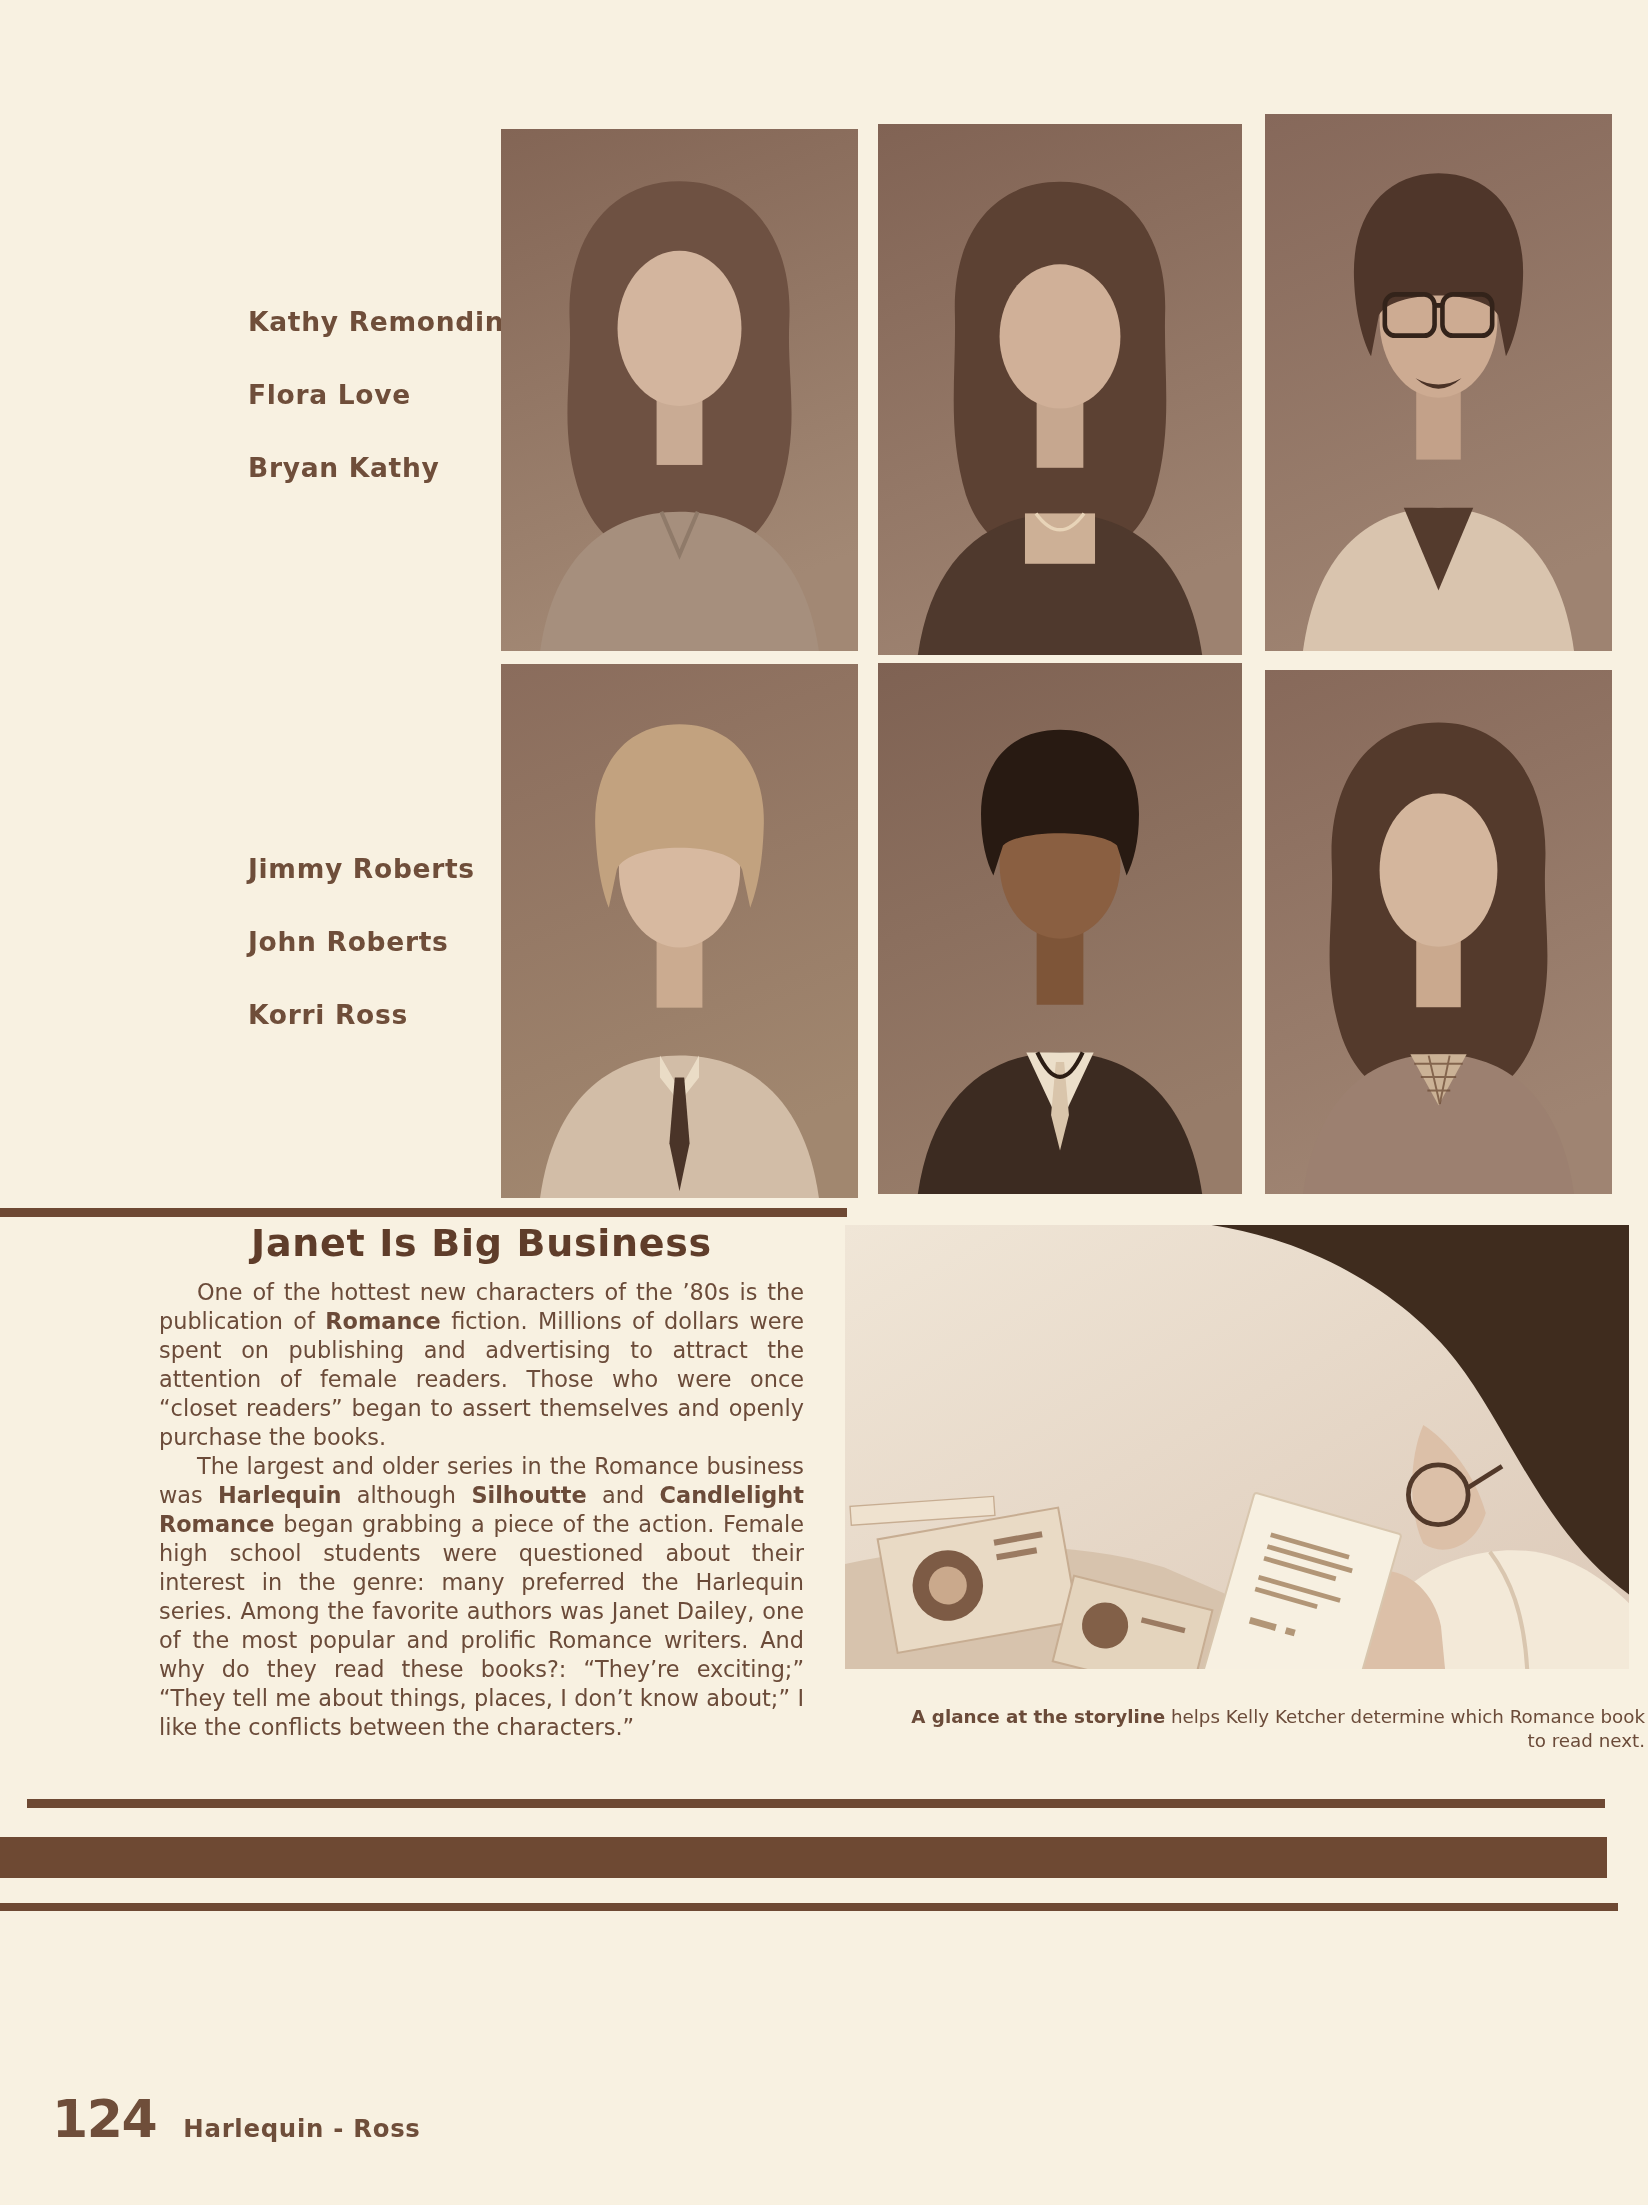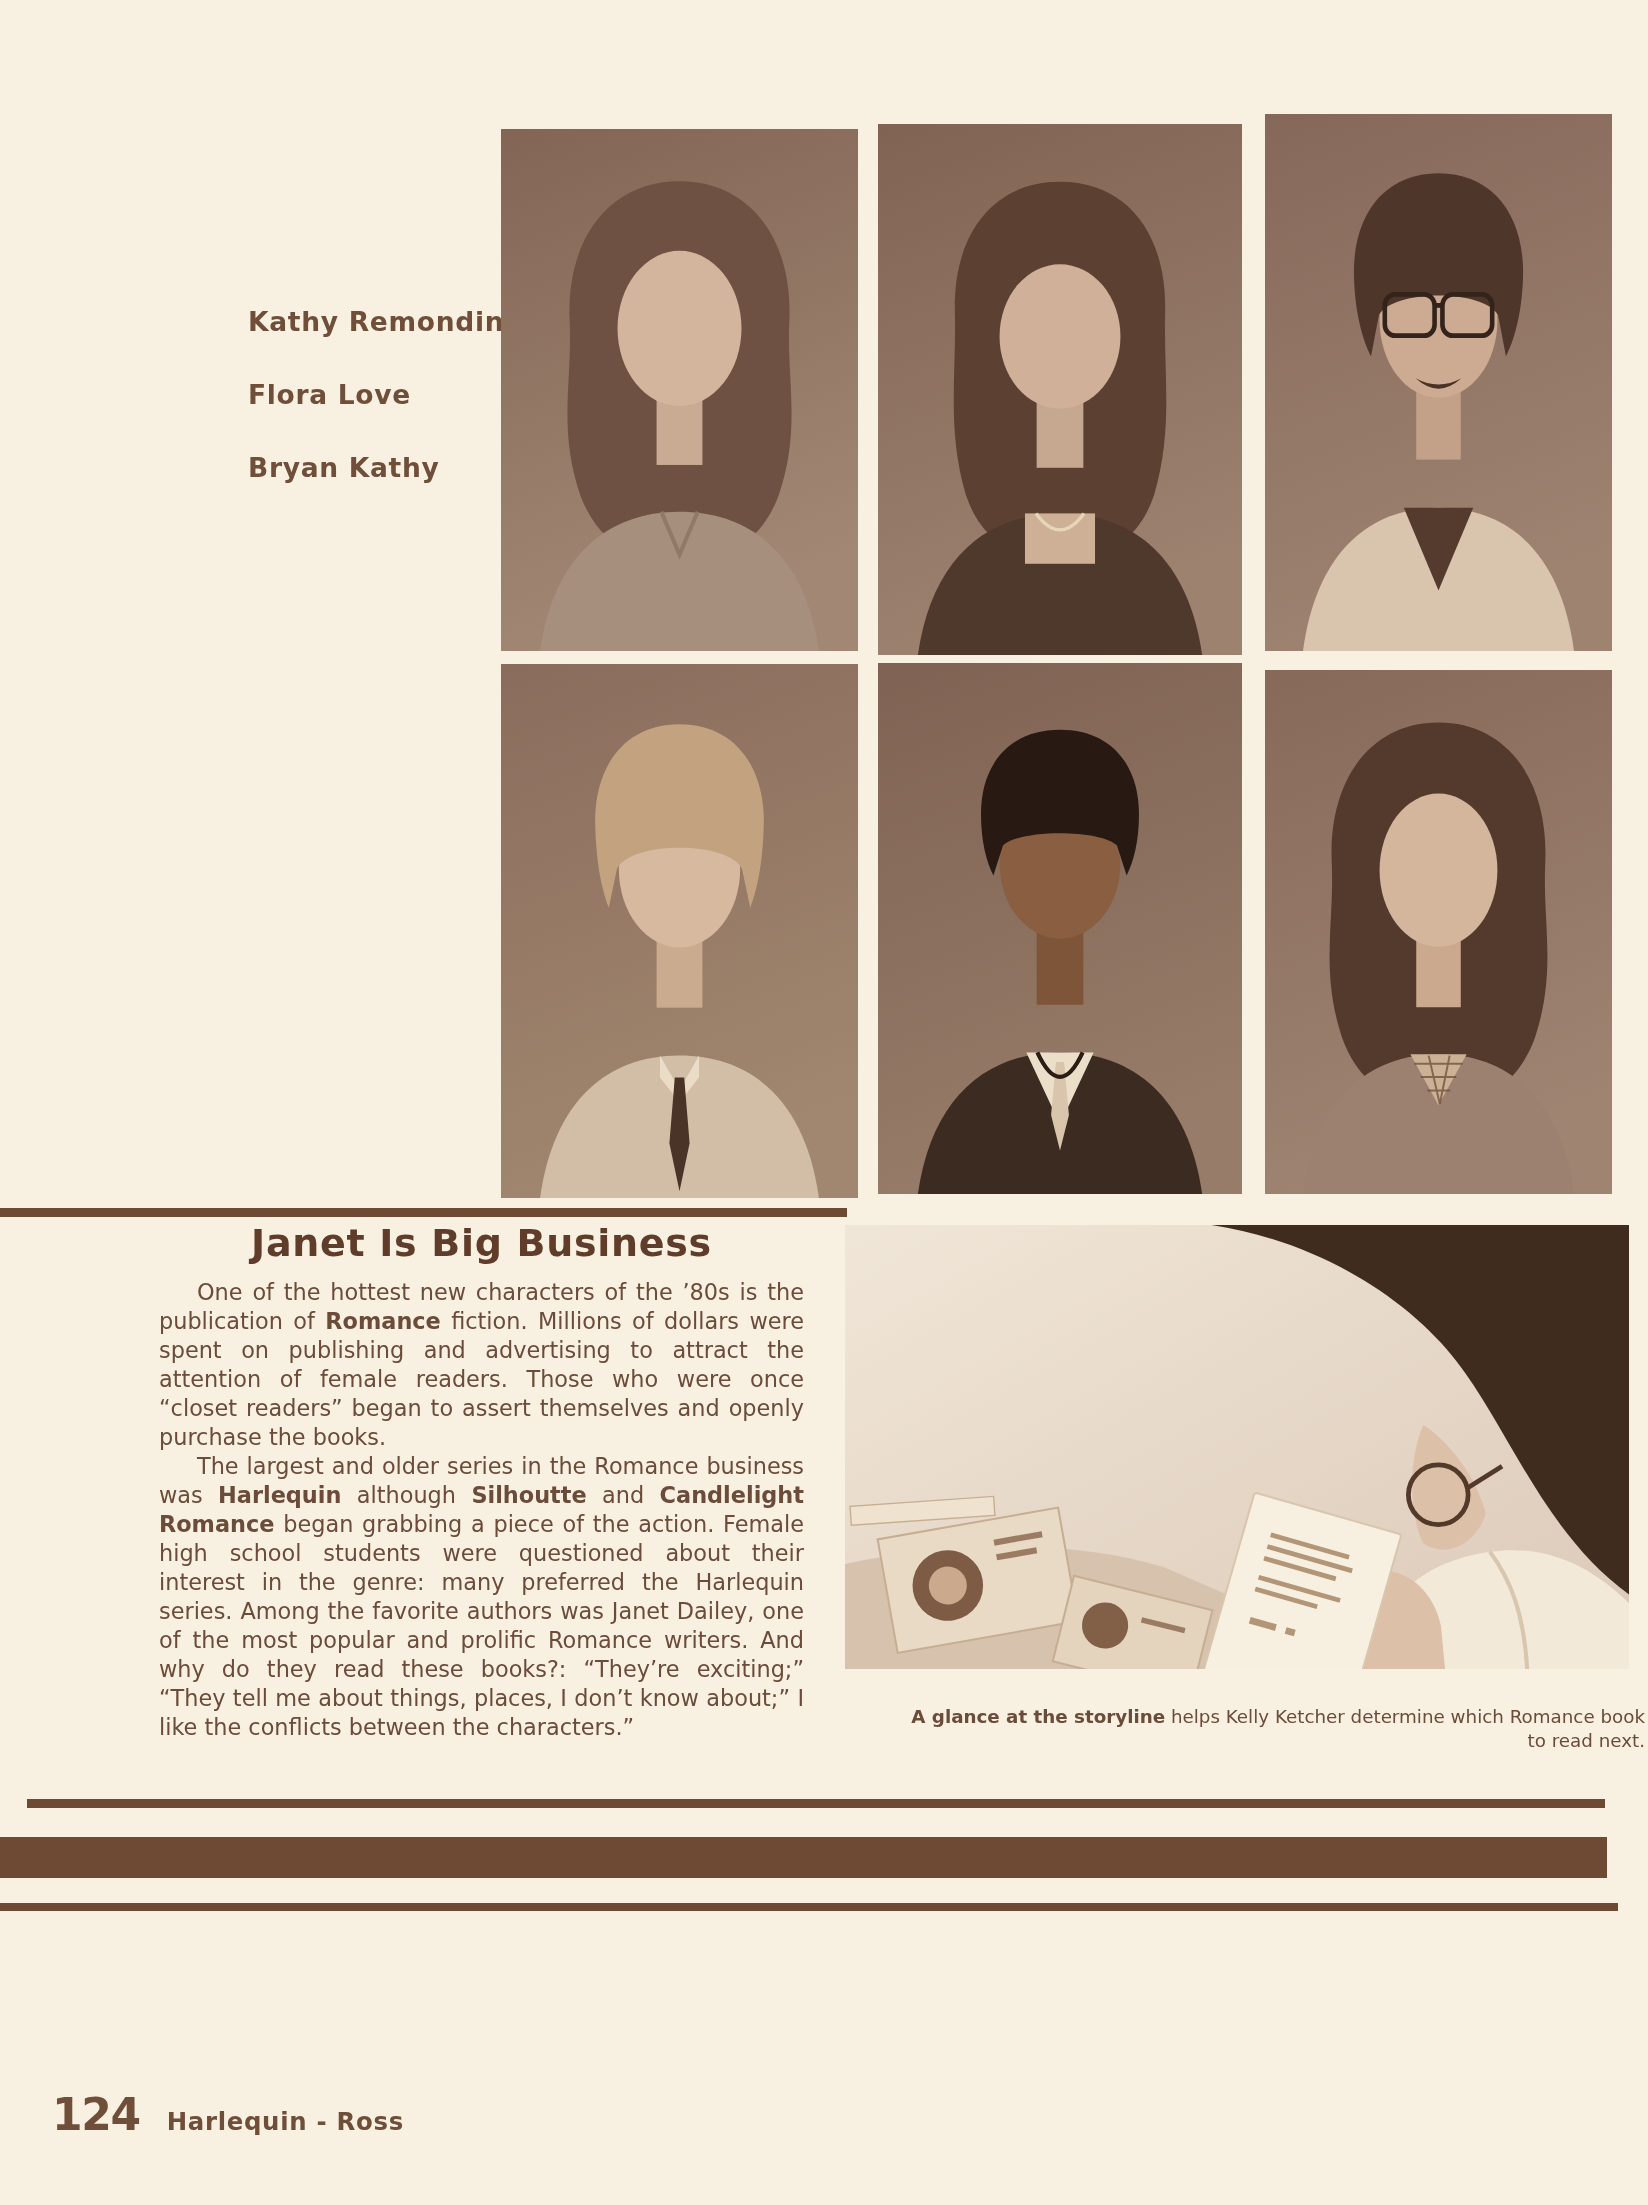--- a/index.html
+++ b/index.html
@@ -41,32 +41,37 @@
 
   
   figure.photo{position:absolute;margin:0;left:845px;top:1225px;width:784px;height:444px;
         background:#e6d8c7;}
   .caption{position:absolute;left:909px;top:1705px;width:736px;margin:0;
         font-size:18.3px;line-height:24.4px;color:var(--ink,#6b4b39);text-align:right;}
 
   
   .footer{position:absolute;left:52px;top:2093px;display:flex;align-items:baseline;gap:27px;
         color:var(--ink_names,#6f4e3a);}
-  .page-num{font-size:44px;font-weight:bold;letter-spacing:-1.4px;line-height:1;}
+  .page-num{font-size:52px;font-weight:bold;letter-spacing:-1.4px;line-height:1;}
   .page-range{font-size:24.4px;font-weight:bold;letter-spacing:0.7px;}
 </style>
 </head>
 <body>
 
 <div class="page" style="--paper: #f8f1e1; --ink: #6b4b39; --ink_dark: #5f3d2a; --ink_names: #6f4e3a; --rule: #6e4933; --photo_sepia: #8d7060;">
 
   <div class="names names-1">
     <div class="name">Kathy Remondino</div>
     <div class="name">Flora Love</div>
     <div class="name">Bryan Kathy</div>
+  </div>
+  <div class="names names-2">
+    <div class="name">Jimmy Roberts</div>
+    <div class="name">John Roberts</div>
+    <div class="name">Korri Ross</div>
   </div>
 
   <figure class="portrait p1" aria-label="sepia yearbook portrait: female student with feathered shoulder-length hair in knit collared top">
     <svg viewBox="0 0 530 780" preserveAspectRatio="none">
       <defs>
           <linearGradient id="bg1" x1="0" y1="0" x2="0.25" y2="1">
         <stop offset="0" stop-color="#836555"></stop>
             <stop offset="1" stop-color="#a28874"></stop>
           </linearGradient>
         </defs>

